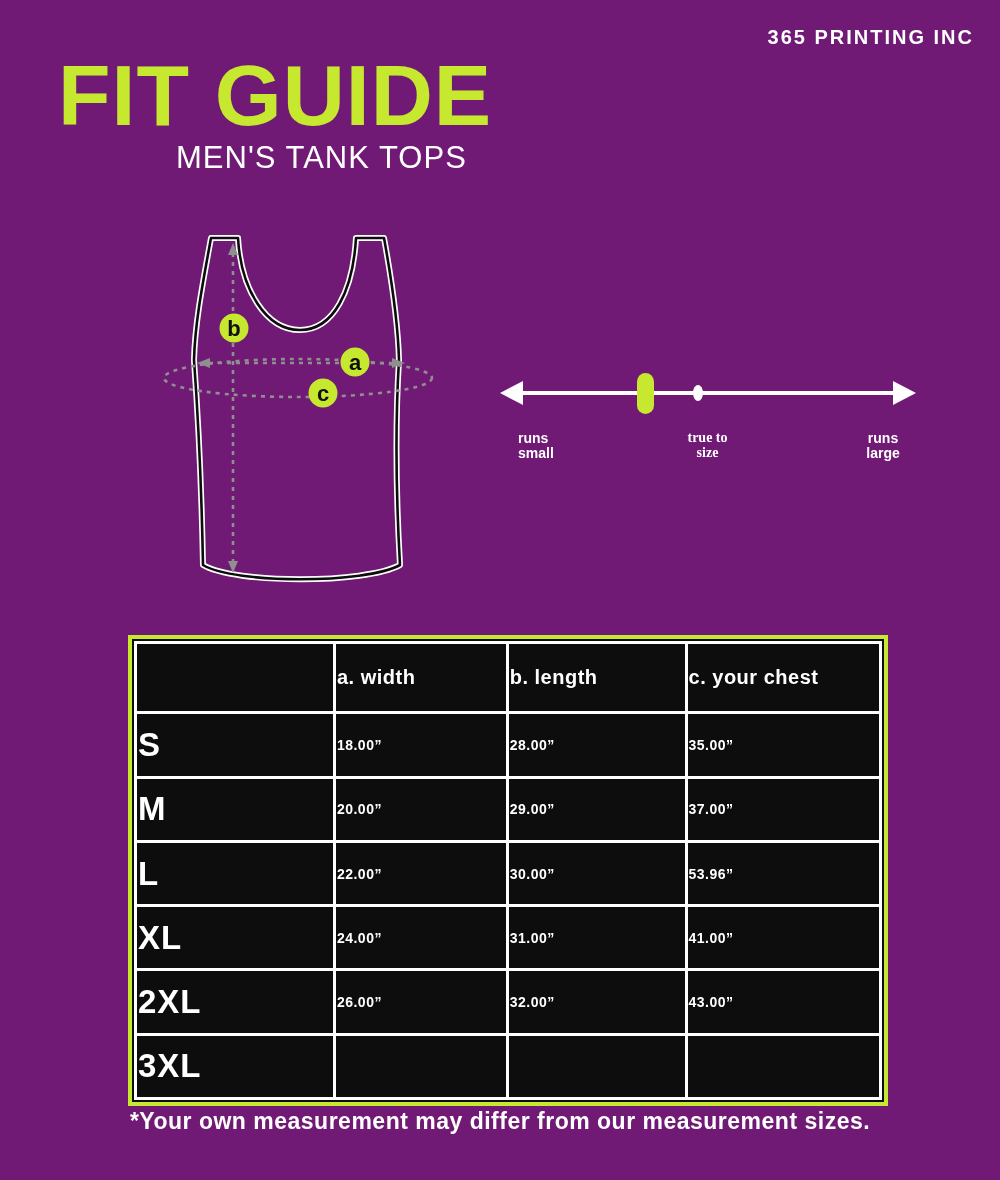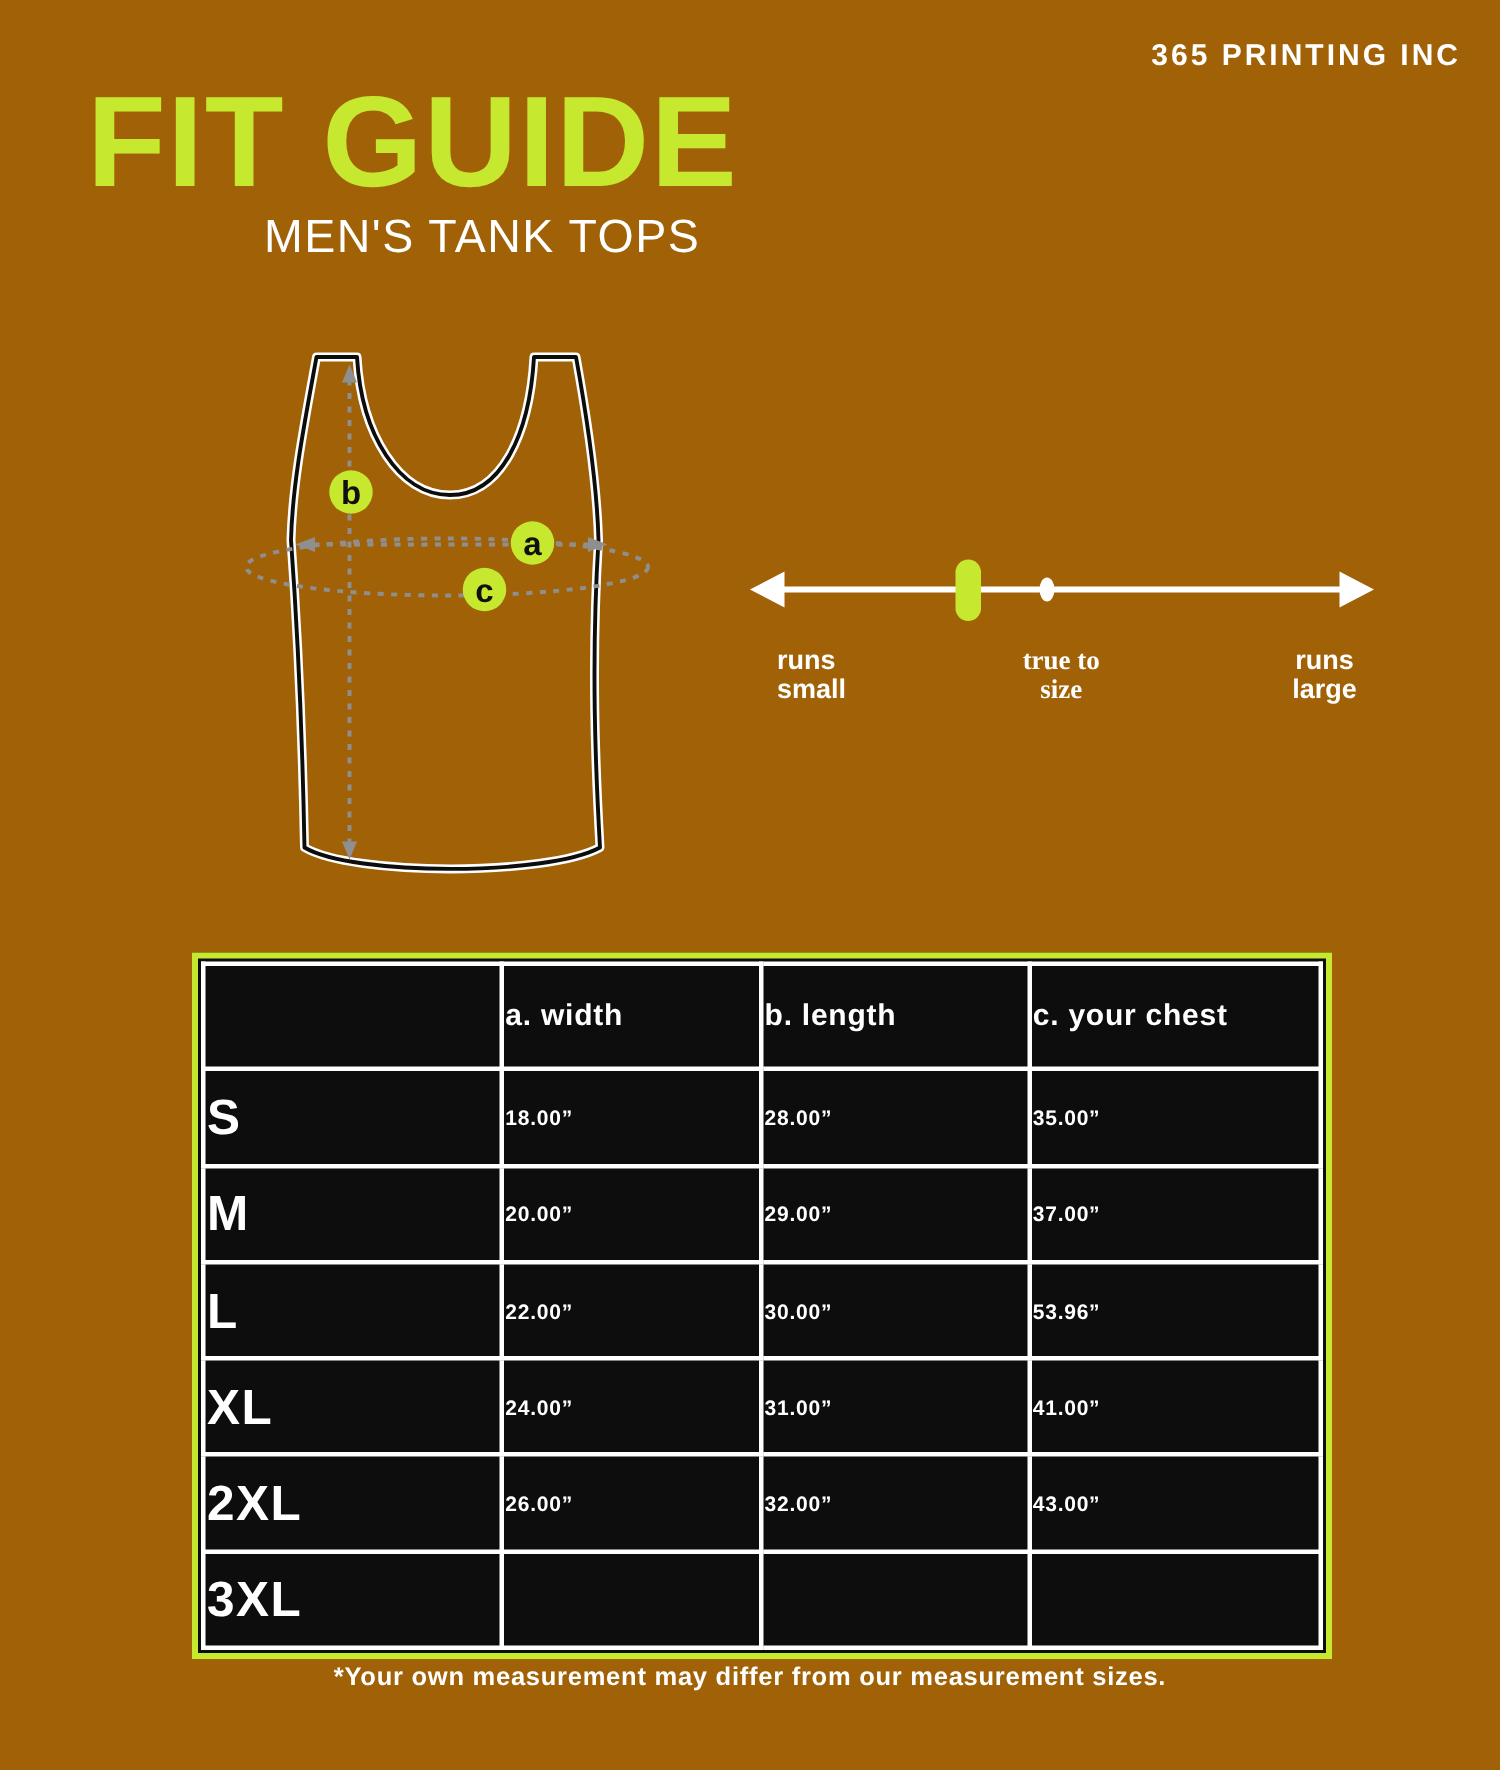--- a/index.html
+++ b/index.html
@@ -1,35 +1,35 @@
 <!DOCTYPE html>
 <html><head>
 <meta charset="utf-8">
 <style>
   html,body{margin:0;padding:0;background:#000;}
   .canvas{
-    position:relative;width:1000px;height:1180px;background:#a16207;
+    position:relative;width:1000px;height:1180px;background:#701a75;
     overflow:hidden;font-family:"Liberation Sans",sans-serif;color:#fff;
   }
   .brand{
     position:absolute;top:26px;right:26px;font-size:20px;font-weight:700;
     letter-spacing:2px;color:#fff;
   }
   .title{
     position:absolute;left:58px;top:52px;font-size:86px;font-weight:700;
     letter-spacing:1px;color:#c6e82f;line-height:1;
   }
   .subtitle{
     position:absolute;left:176px;top:140px;font-size:31px;font-weight:400;
     letter-spacing:1px;color:#fff;
   }
   .tank-svg{position:absolute;left:150px;top:212px;}
   .scale-svg{position:absolute;left:498px;top:368px;}
   .scale-label{
-    position:absolute;top:431px;font-size:18px;font-weight:700;line-height:1.05;
+    position:absolute;top:431px;font-size:14px;font-weight:700;line-height:1.05;
     color:#fff;
   }
   .scale-label.left{left:518px;width:90px;text-align:left;}
   .scale-label.center{left:650px;width:115px;text-align:center;font-family:Liberation Serif, serif;}
   .scale-label.right{left:843px;width:80px;text-align:center;}
   .table-wrap{
     position:absolute;left:128px;top:635px;width:748px;height:459px;
     border:4px solid #c6e82f;padding:2px;background:#0d0d0d;
   }
   table.size-table{
@@ -39,21 +39,21 @@
     border:3px solid #ffffff;text-align:left;vertical-align:middle;
     color:#fff;background:#0d0d0d;
   }
   table.size-table th{font-size:20px;font-weight:700;letter-spacing:0.5px;}
   td.size-label{font-size:33px;font-weight:700;letter-spacing:1px;}
   td.measure{font-size:14px;font-weight:700;letter-spacing:0.5px;}
   col.c0{width:26.7%;} col.c1{width:23.2%;} col.c2{width:24.0%;} col.c3{width:26.1%;}
   tr.header-row{height:70px;} tr.data-row{height:64px;}
   .footnote{
     position:absolute;left:0;top:1108px;width:1000px;text-align:center;
-    font-size:17px;font-weight:700;letter-spacing:0.5px;color:#fff;
+    font-size:23px;font-weight:700;letter-spacing:0.5px;color:#fff;
   }
 </style>
 </head>
 <body>
 
 <div class="canvas">
 
   <div class="brand">365 PRINTING INC</div>
 
   <div class="title">FIT GUIDE</div>

